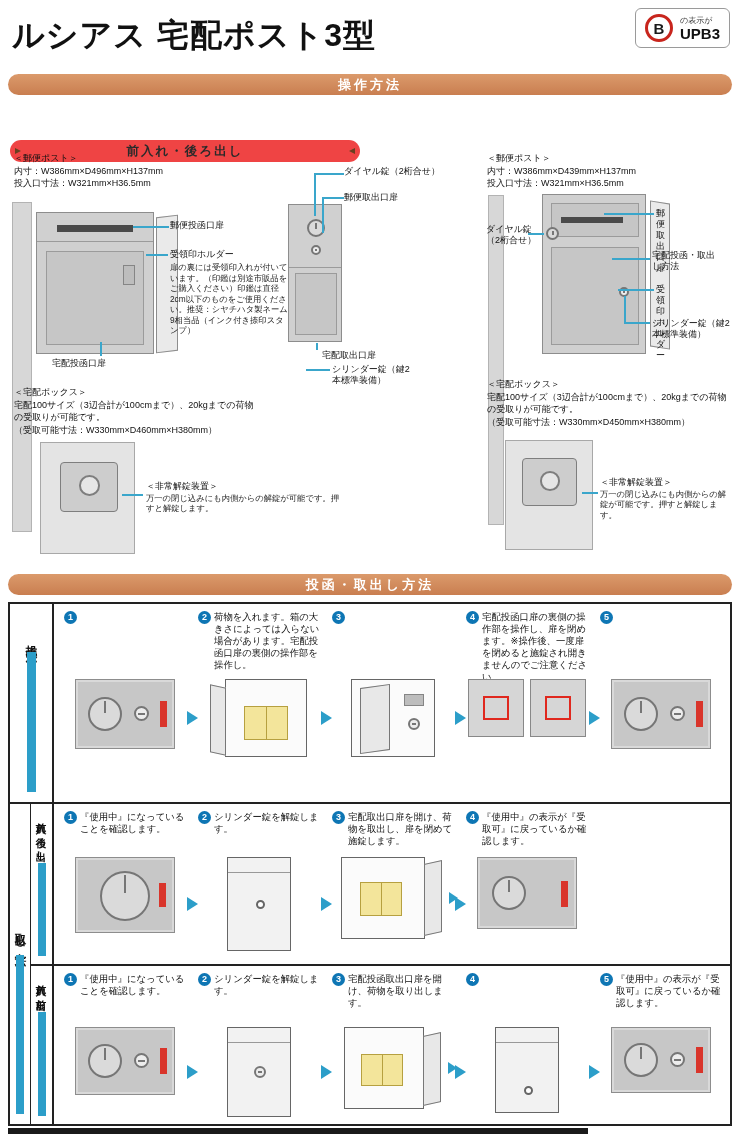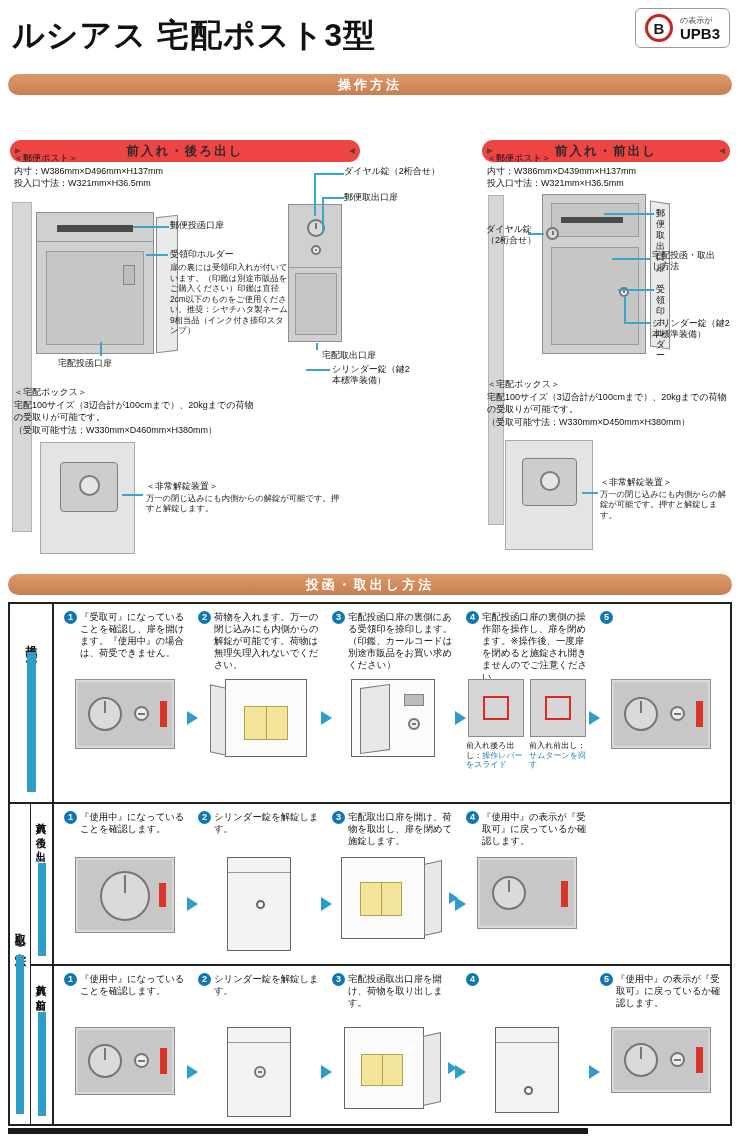--- a/index.html
+++ b/index.html
@@ -106,21 +106,20 @@
     <div class="logo">B</div>
     <div>
       <div class="blabel">の表示が</div>
       <div class="bcode">UPB3</div>
     </div>
   </div>
 
   <div class="hbar" style="top:74px">操作方法</div>
 
   <div class="subbar" style="left:10px;width:350px">前入れ・後ろ出し</div>
-  <div class="subbar" style="left:482px;width:248px">前入れ・前出し</div>
 
   <div class="diag">
 
     <div class="spec" style="left:14px;top:2px">
       <div>＜郵便ポスト＞</div>
       <div>内寸：W386mm×D496mm×H137mm</div>
       <div>投入口寸法：W321mm×H36.5mm</div>
     </div>
 
     <div class="wall" style="left:12px;top:52px;width:20px;height:330px"></div>
@@ -148,21 +147,21 @@
     <span class="lead" style="left:322px;top:47px;width:22px;height:1.5px"></span>
     <span class="lead" style="left:322px;top:47px;width:1.5px;height:36px"></span>
 
     <div class="lbl" style="left:170px;top:70px">郵便投函口扉</div>
     <span class="lead" style="left:133px;top:76px;width:36px;height:1.5px"></span>
 
     <div class="lbl" style="left:170px;top:99px">受領印ホルダー</div>
     <span class="lead" style="left:146px;top:104px;width:22px;height:1.5px"></span>
     <div class="note" style="left:170px;top:112px;width:122px">扉の裏には受領印入れが付いています。（印鑑は別途市販品をご購入ください）印鑑は直径2cm以下のものをご使用ください。推奨：シヤチハタ製ネーム9相当品（インク付き捺印スタンプ）</div>
 
-    <div class="lbl" style="left:58px;top:208px">宅配投函口扉</div>
+    <div class="lbl" style="left:52px;top:208px">宅配投函口扉</div>
     <span class="lead" style="left:100px;top:192px;width:1.5px;height:14px"></span>
 
     <div class="lbl" style="left:322px;top:200px">宅配取出口扉</div>
     <span class="lead" style="left:316px;top:193px;width:1.5px;height:7px"></span>
 
     <div class="lbl" style="left:332px;top:214px;width:86px">シリンダー錠（鍵2本標準装備）</div>
     <span class="lead" style="left:306px;top:219px;width:24px;height:1.5px"></span>
 
     <div class="spec" style="left:14px;top:236px">
       <div>＜宅配ボックス＞</div>
@@ -233,50 +232,48 @@
     <div class="row1">
       <div class="side1">
         <span class="vtext">投函方法</span>
         <span class="vbar"></span>
       </div>
       <div class="steps">
 
         <div class="cell">
           <div class="stext">
             <span class="num">1</span>
-            <span class="txt">『受取可』になっていることを確認し、扉を開けます。『使用中』の場合は、荷受できません。</span>
           </div>
           <div class="imgwrap">
             <div class="panel" style="width:100px;height:70px">
               <span class="dial" style="left:12px;top:17px;width:34px;height:34px"></span>
               <span class="khole" style="left:58px;top:26px;width:15px;height:15px"></span>
               <span class="tag" style="right:7px;top:21px;height:26px"></span>
             </div>
           </div>
           <span class="arr"></span>
         </div>
 
         <div class="cell">
           <div class="stext">
             <span class="num">2</span>
-            <span class="txt">荷物を入れます。万一の閉じ込みにも内側からの解錠が可能です。荷物は無理矢理入れないでください。</span>
+            <span class="txt">荷物を入れます。箱の大きさによっては入らない場合があります。宅配投函口扉の裏側の操作部を操作し。</span>
           </div>
           <div class="imgwrap">
             <div class="obox" style="width:82px;height:78px;margin-left:14px">
               <span class="sdoor" style="left:-16px;top:6px;width:16px;height:68px;transform:skewY(12deg)"></span>
               <span class="carton" style="left:18px;top:26px;width:44px;height:34px"></span>
             </div>
           </div>
           <span class="arr"></span>
         </div>
 
         <div class="cell">
           <div class="stext">
             <span class="num">3</span>
-            <span class="txt">宅配投函口扉の裏側にある受領印を捺印します。（印鑑、カールコードは別途市販品をお買い求めください）</span>
           </div>
           <div class="imgwrap">
             <div class="obox" style="width:84px;height:78px">
               <span class="sdoor" style="left:8px;top:6px;width:30px;height:66px;transform:skewY(-8deg)"></span>
               <span class="holder" style="left:52px;top:14px;width:20px;height:12px"></span>
               <span class="khole" style="left:56px;top:38px;width:12px;height:12px"></span>
             </div>
           </div>
           <span class="arr"></span>
         </div>
@@ -285,28 +282,20 @@
           <div class="stext">
             <span class="num">4</span>
             <span class="txt">宅配投函口扉の裏側の操作部を操作し、扉を閉めます。※操作後、一度扉を閉めると施錠され開きませんのでご注意ください。</span>
           </div>
           <div class="imgwrap">
             <div class="minipanel" style="width:56px;height:58px">
               <span class="hl" style="left:14px;top:16px;width:26px;height:24px"></span>
             </div>
             <div class="minipanel" style="width:56px;height:58px">
               <span class="hl" style="left:14px;top:16px;width:26px;height:24px"></span>
-            </div>
-          </div>
-          <div class="caps">
-            <div class="cap">
-              <span>前入れ後ろ出し：</span><span class="blue">操作レバーをスライド</span>
-            </div>
-            <div class="cap">
-              <span>前入れ前出し：</span><span class="blue">サムターンを回す</span>
             </div>
           </div>
           <span class="arr"></span>
         </div>
 
         <div class="cell">
           <div class="stext">
             <span class="num">5</span>
           </div>
           <div class="imgwrap">

